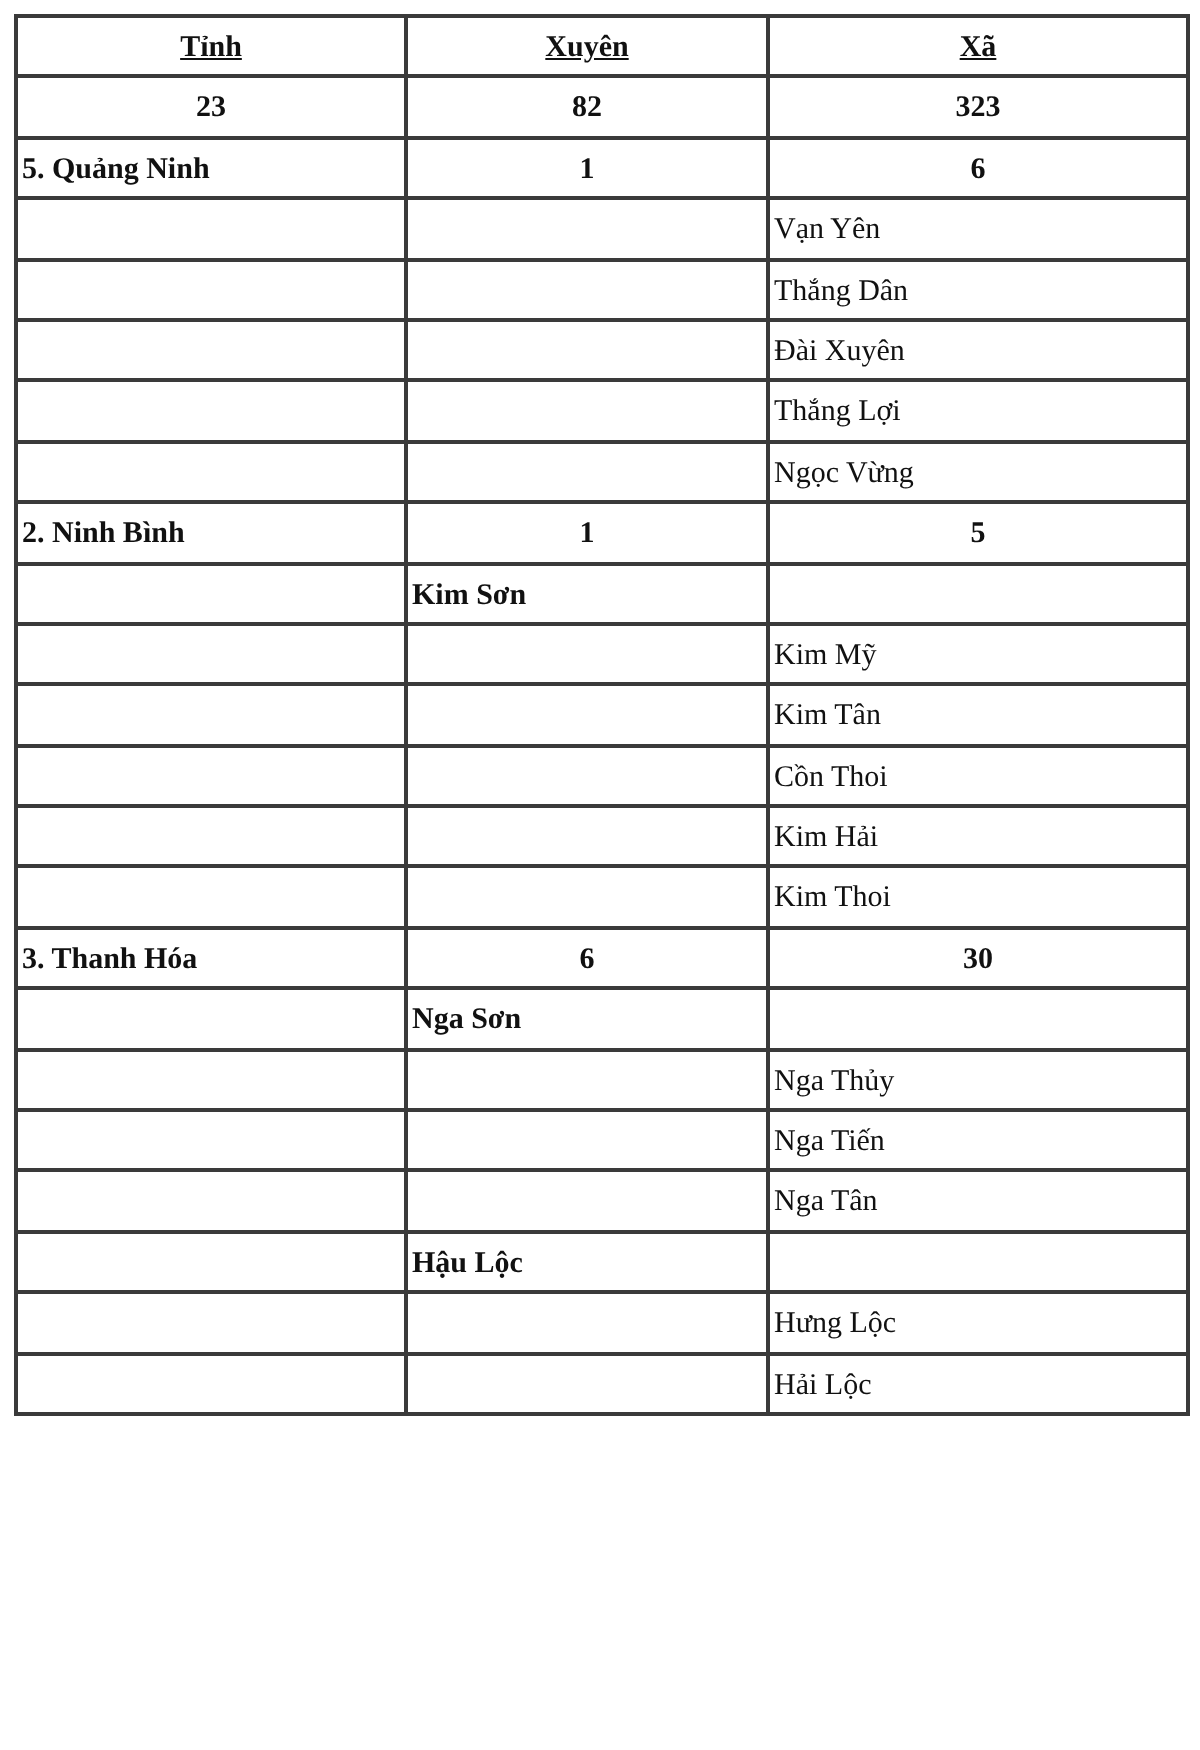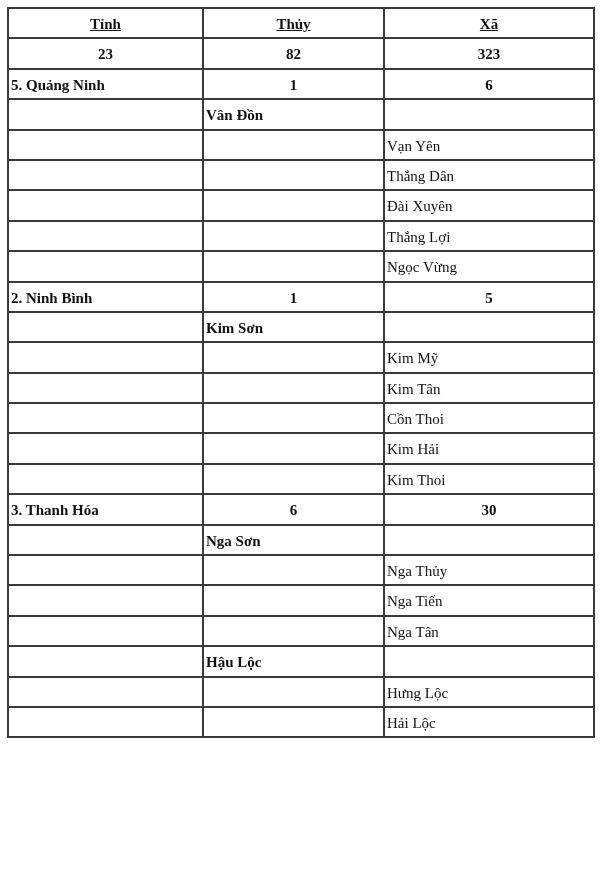--- a/index.html
+++ b/index.html
@@ -48,39 +48,34 @@
 
 <table class="admin-table">
   <colgroup>
     <col class="c1">
       <col class="c2">
       <col class="c3">
   </colgroup>
   <thead>
     <tr>
       <th>Tỉnh</th>
-      <th>Thủy</th>
+      <th>Xuyên</th>
       <th>Xã</th>
     </tr>
   </thead>
   <tbody id="tbody">
     <tr>
       <td class="bold center">23</td>
       <td class="bold center">82</td>
       <td class="bold center">323</td>
     </tr>
   <tr>
         <td class="bold left">5. Quảng Ninh</td>
         <td class="bold center">1</td>
         <td class="bold center">6</td>
-      </tr>
-      <tr>
-        <td class="left"></td>
-        <td class="bold left">Vân Đồn</td>
-        <td class="left"></td>
       </tr>
       <tr>
         <td class="left"></td>
         <td class="left"></td>
         <td class="left">Vạn Yên</td>
       </tr>
       <tr>
         <td class="left"></td>
         <td class="left"></td>
         <td class="left">Thắng Dân</td>

